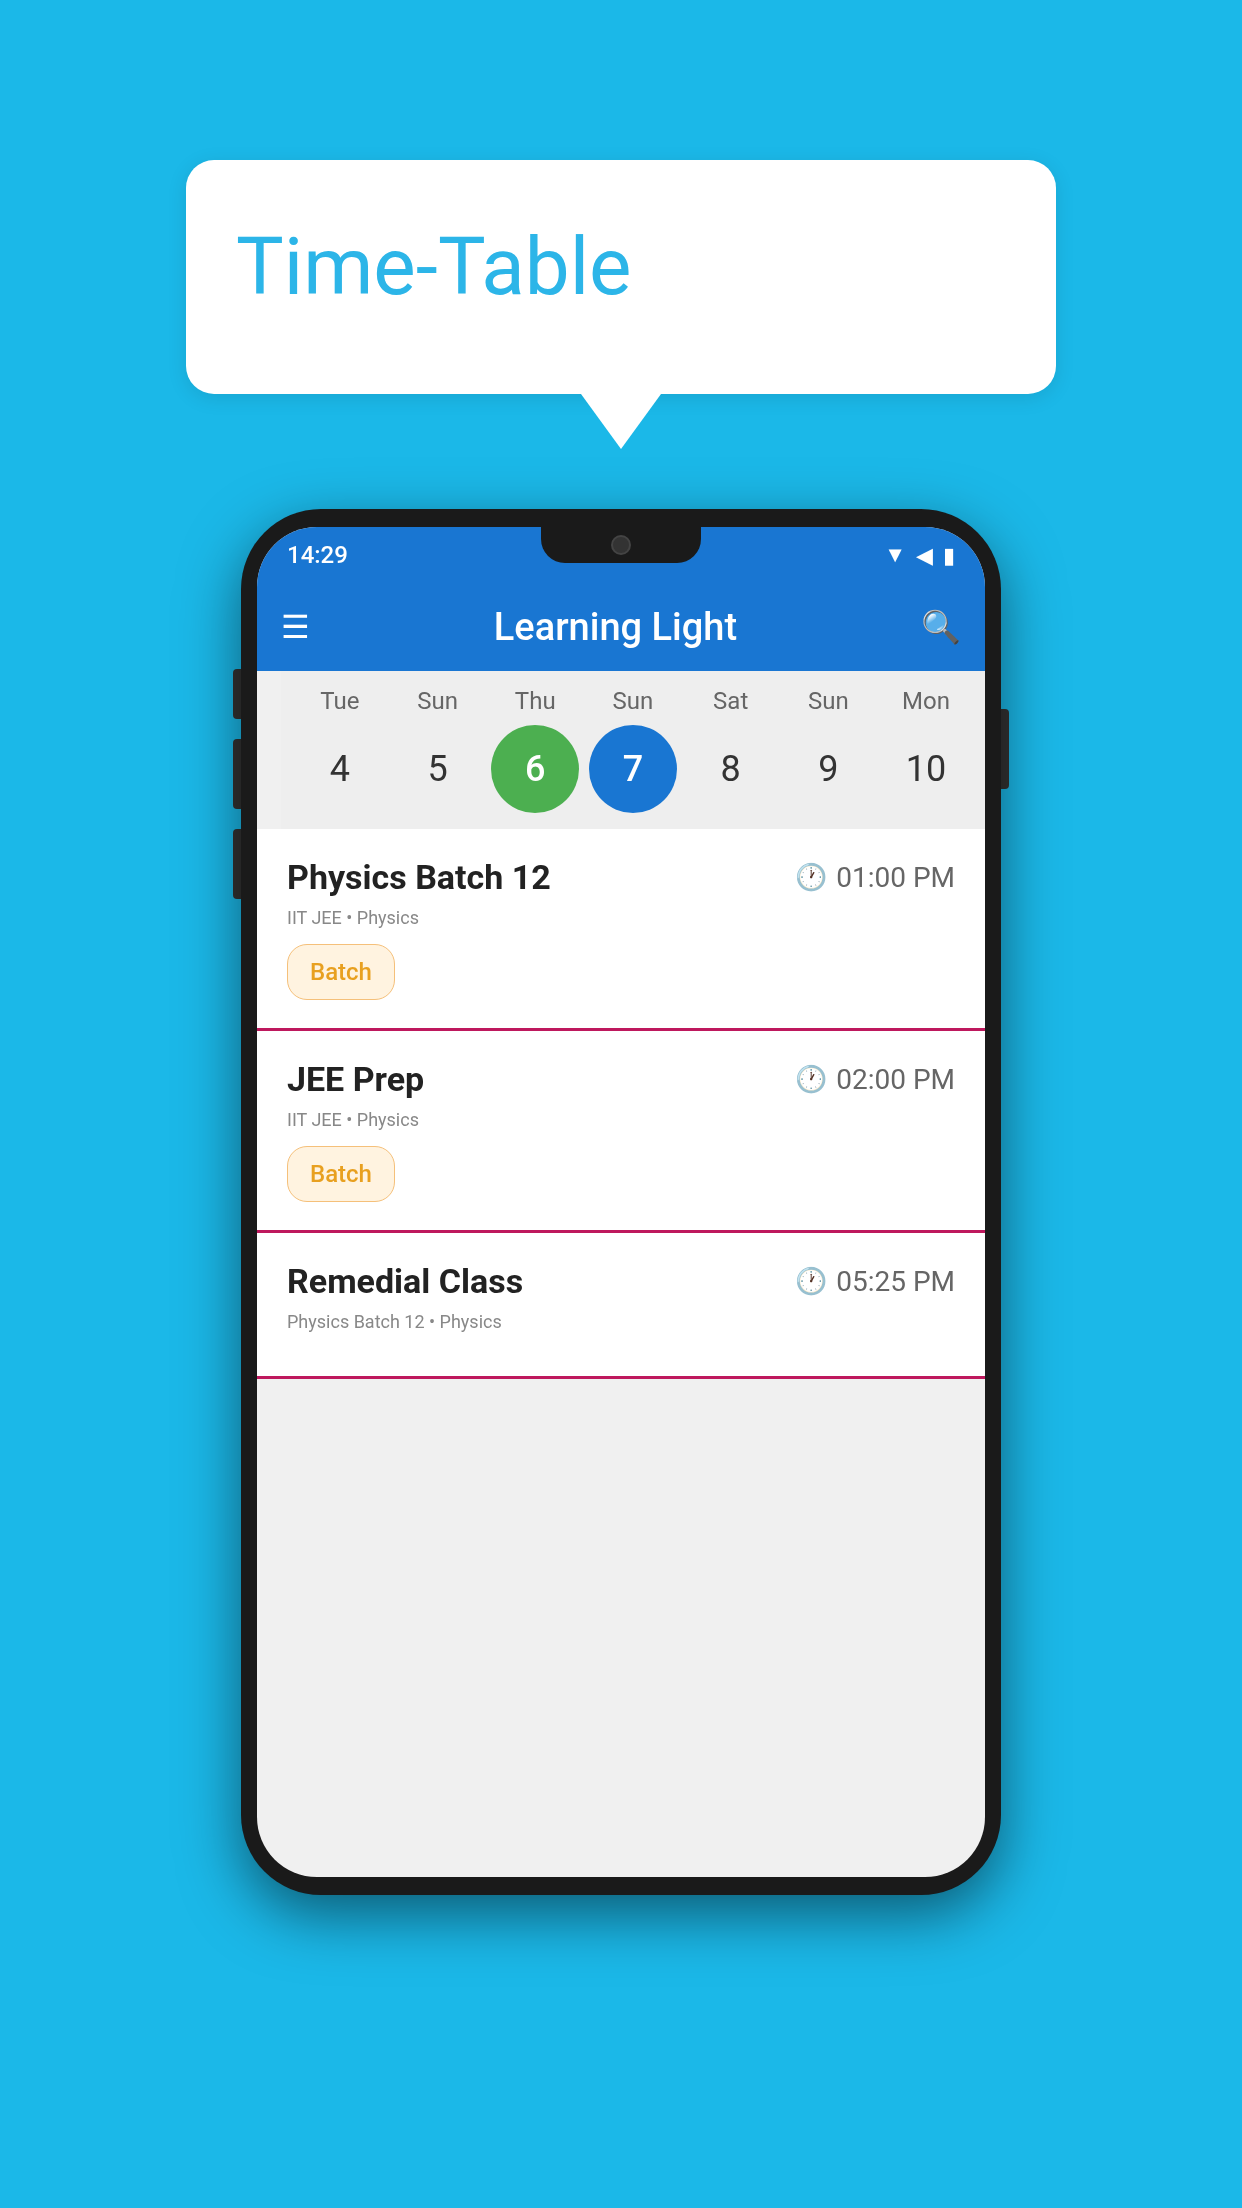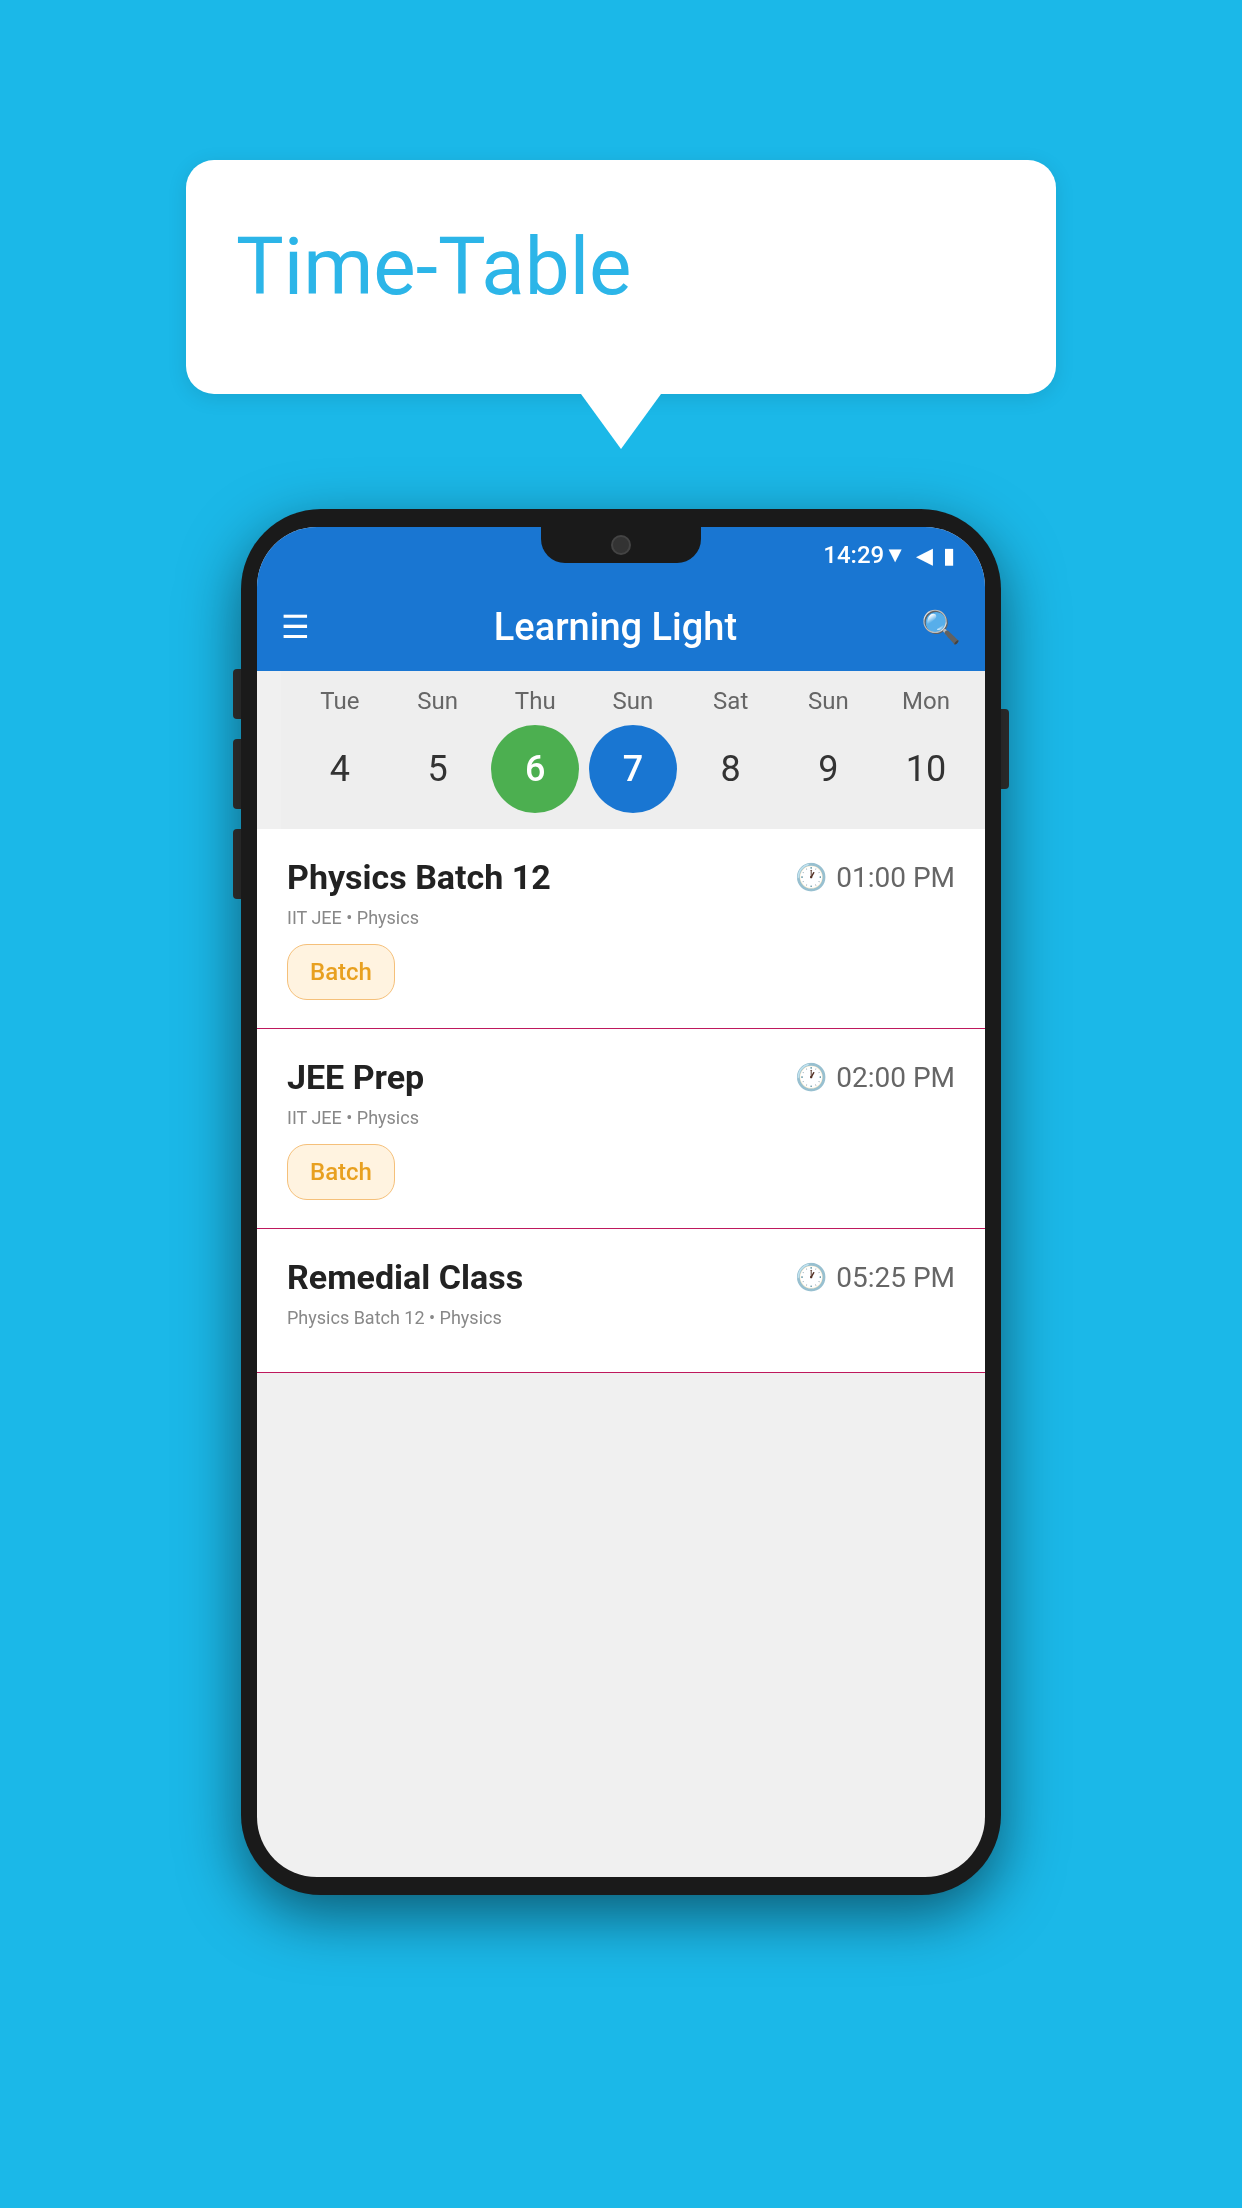--- a/index.html
+++ b/index.html
@@ -141,21 +141,21 @@
       border-radius: 60px;
       overflow: hidden;
       height: 1350px;
     }
 
     
     .status-bar {
       background: #1976D2;
       display: flex;
       align-items: center;
-      justify-content: flex-end;
+      justify-content: space-between;
       padding: 12px 30px;
       height: 56px;
     }
 
     .status-time {
       color: white;
       font-size: 24px;
       font-weight: 500;
     }
 
@@ -259,21 +259,21 @@
     }
 
     
     .schedule-list {
       background: white;
     }
 
     .schedule-item {
       background: white;
       padding: 28px 30px;
-      border-bottom: 1px solid #be185d;
+      border-bottom: 3px solid #be185d;
     }
 
     .schedule-item-header {
       display: flex;
       justify-content: space-between;
       align-items: center;
       margin-bottom: 10px;
     }
 
     .schedule-item-title {

